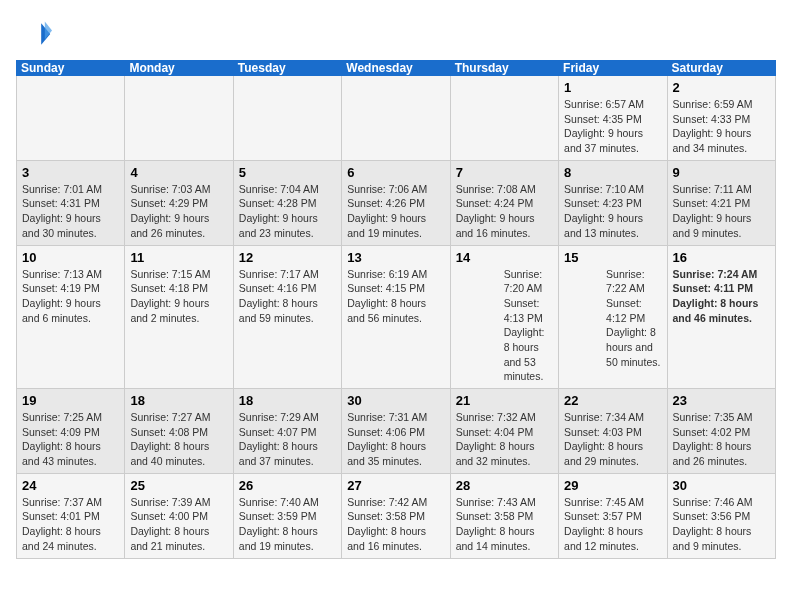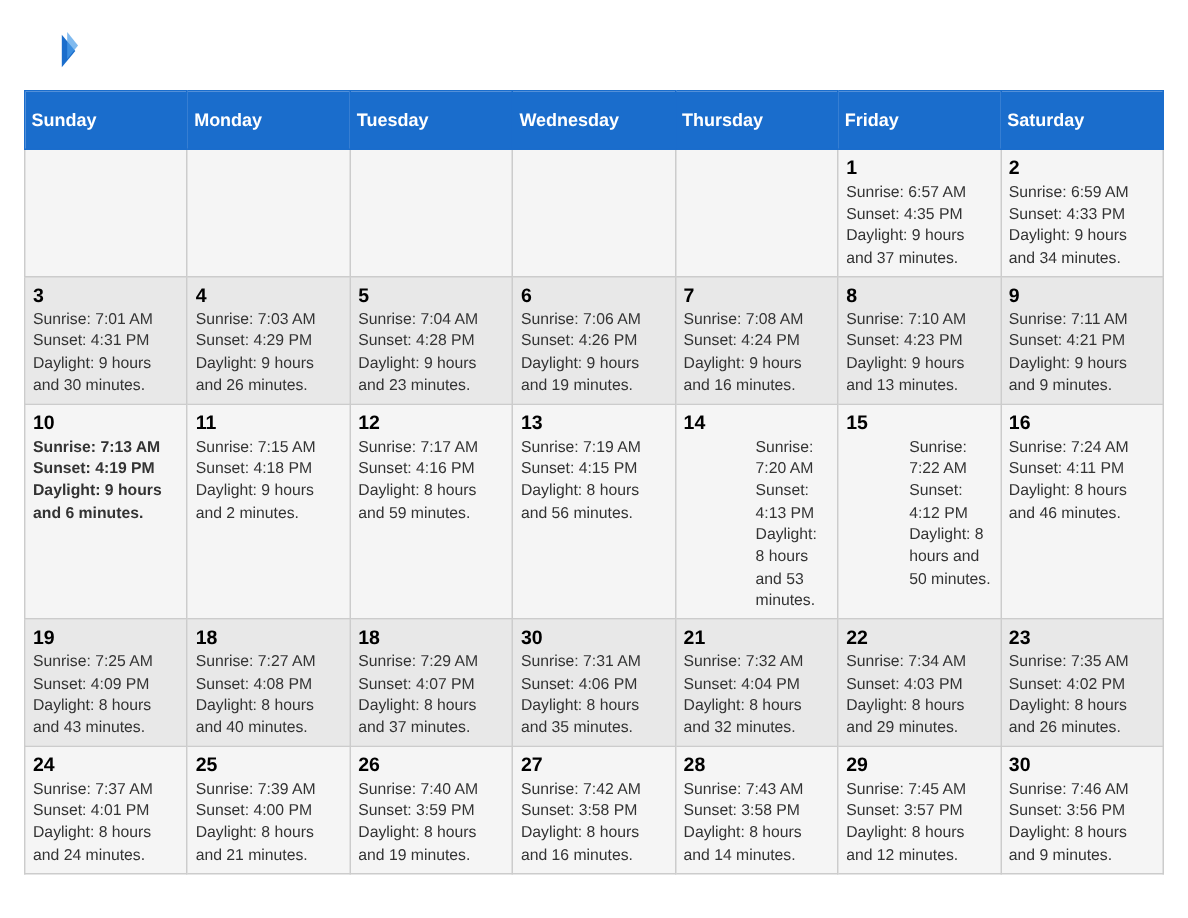--- a/index.html
+++ b/index.html
@@ -47,21 +47,21 @@
     table {
       width: 100%;
       border-collapse: collapse;
       font-size: 11px;
     }
     thead tr {
       background: #1a6dcc;
       color: #fff;
     }
     thead th {
-      padding: 12px 4px;
+      padding: 0 4px;
       text-align: left;
       font-size: 12px;
       font-weight: bold;
       border: 1px solid #1a6dcc;
     }
     tbody tr {
       vertical-align: top;
     }
     tbody tr:nth-child(odd) {
       background: #f5f5f5;
@@ -184,57 +184,57 @@
         <td>
           <span class="day-number">9</span>
           <div class="day-info" style="white-space: pre-line;">Sunrise: 7:11 AM
 Sunset: 4:21 PM
 Daylight: 9 hours and 9 minutes.</div>
         </td>
       </tr>
       <tr>
         <td>
           <span class="day-number">10</span>
-          <div class="day-info" style="white-space: pre-line; font-weight: bold;">Sunrise: 7:13 AM
+          <div class="day-info" style="white-space: pre-line;">Sunrise: 7:13 AM
 Sunset: 4:19 PM
 Daylight: 9 hours and 6 minutes.</div>
         </td>
         <td>
           <span class="day-number">11</span>
           <div class="day-info" style="white-space: pre-line;">Sunrise: 7:15 AM
 Sunset: 4:18 PM
 Daylight: 9 hours and 2 minutes.</div>
         </td>
         <td>
           <span class="day-number">12</span>
           <div class="day-info" style="white-space: pre-line;">Sunrise: 7:17 AM
 Sunset: 4:16 PM
 Daylight: 8 hours and 59 minutes.</div>
         </td>
         <td>
           <span class="day-number">13</span>
-          <div class="day-info" style="white-space: pre-line;">Sunrise: 7:19 AM
+          <div class="day-info" style="white-space: pre-line;">Sunrise: 6:19 AM
 Sunset: 4:15 PM
 Daylight: 8 hours and 56 minutes.</div>
         </td>
         <td>
           <span class="day-number">14</span>
           <div class="day-info" style="white-space: pre-line; margin-left: 48px;">Sunrise: 7:20 AM
 Sunset: 4:13 PM
 Daylight: 8 hours and 53 minutes.</div>
         </td>
         <td>
           <span class="day-number">15</span>
           <div class="day-info" style="white-space: pre-line; margin-left: 42px;">Sunrise: 7:22 AM
 Sunset: 4:12 PM
 Daylight: 8 hours and 50 minutes.</div>
         </td>
         <td>
           <span class="day-number">16</span>
-          <div class="day-info" style="white-space: pre-line;">Sunrise: 7:24 AM
+          <div class="day-info" style="white-space: pre-line; font-weight: bold;">Sunrise: 7:24 AM
 Sunset: 4:11 PM
 Daylight: 8 hours and 46 minutes.</div>
         </td>
       </tr>
       <tr>
         <td>
           <span class="day-number">19</span>
           <div class="day-info" style="white-space: pre-line;">Sunrise: 7:25 AM
 Sunset: 4:09 PM
 Daylight: 8 hours and 43 minutes.</div>

